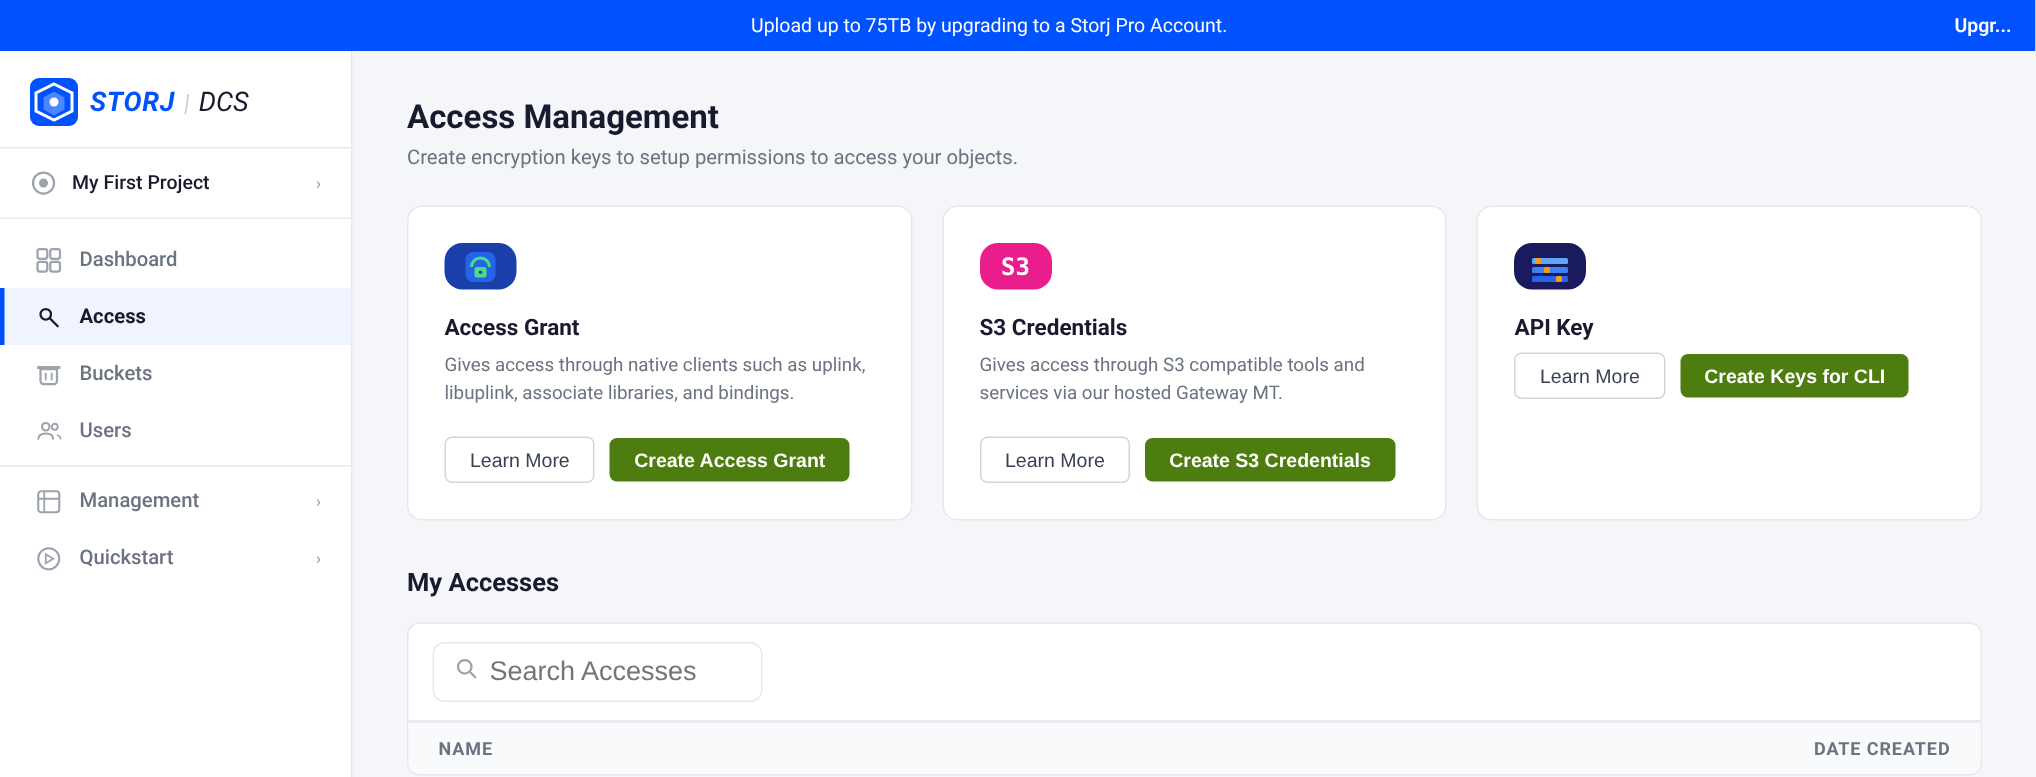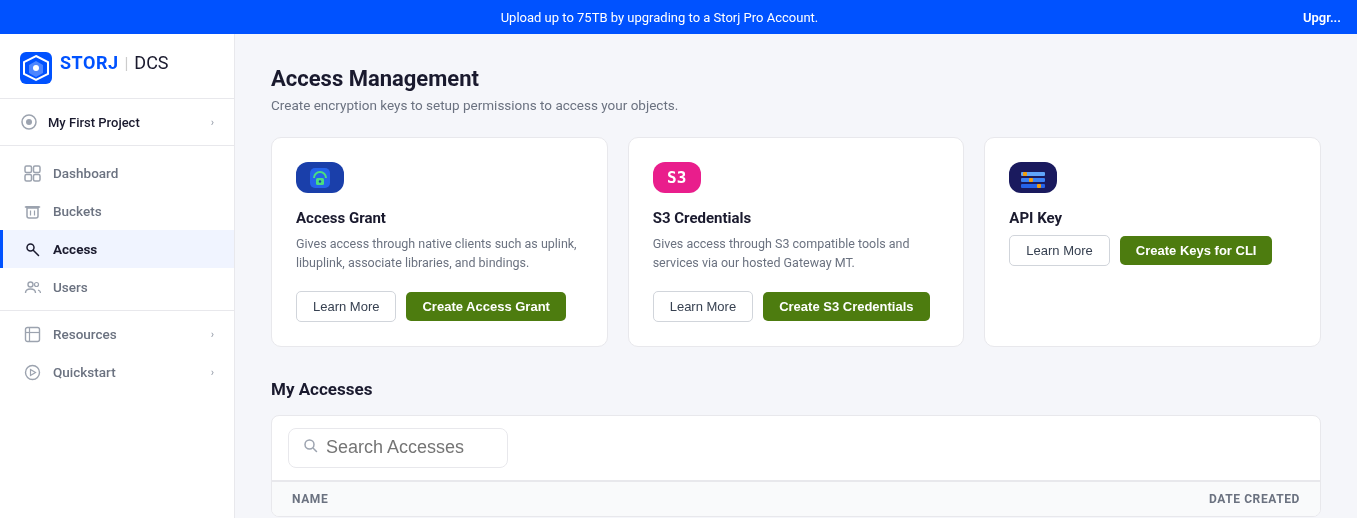--- a/index.html
+++ b/index.html
@@ -29,23 +29,25 @@
       background: #fff;
       border-right: 1px solid #e8e8ec;
       display: flex;
       flex-direction: column;
       flex-shrink: 0;
       overflow-y: auto;
     }
 
     .sidebar-logo {
       display: flex;
+      align-items: center;
       gap: 8px;
       padding: 18px 20px 14px;
       border-bottom: 1px solid #e8e8ec;
+      font-style: italic;
     }
     .logo-icon {
       width: 32px;
       height: 32px;
     }
     .logo-text {
       font-size: 18px;
       font-weight: 700;
       color: #0052ff;
       letter-spacing: 0.5px;
@@ -285,42 +287,42 @@
           <svg width="17" height="17" viewBox="0 0 17 17" fill="none">
               <rect x="1" y="1" width="6.5" height="6.5" rx="1.5" stroke="#9ca3af" stroke-width="1.5"></rect>
               <rect x="9.5" y="1" width="6.5" height="6.5" rx="1.5" stroke="#9ca3af" stroke-width="1.5"></rect>
               <rect x="1" y="9.5" width="6.5" height="6.5" rx="1.5" stroke="#9ca3af" stroke-width="1.5"></rect>
               <rect x="9.5" y="9.5" width="6.5" height="6.5" rx="1.5" stroke="#9ca3af" stroke-width="1.5"></rect>
             </svg>
         </span>
         <span>Dashboard</span>
       </div>
 
+      <div class="nav-item active">
+        <span class="nav-item-icon">
+          <svg width="17" height="17" viewBox="0 0 17 17" fill="none">
+              <circle cx="6.5" cy="6.5" r="3.5" stroke="#1a1a2e" stroke-width="1.5"></circle>
+              <path d="M9.5 9.5l5 5" stroke="#1a1a2e" stroke-width="1.5" stroke-linecap="round"></path>
+            </svg>
+        </span>
+        <span>Access</span>
+      </div>
+
       <div class="nav-item">
         <span class="nav-item-icon">
           <svg width="17" height="17" viewBox="0 0 17 17" fill="none">
               <path d="M3 5h11v8a2 2 0 01-2 2H5a2 2 0 01-2-2V5z" stroke="#9ca3af" stroke-width="1.5"></path>
               <path d="M1.5 3.5h14a.5.5 0 010 1h-14a.5.5 0 010-1z" stroke="#9ca3af" stroke-width="1"></path>
               <line x1="6.5" y1="7.5" x2="6.5" y2="12.5" stroke="#9ca3af" stroke-width="1.2"></line>
               <line x1="10.5" y1="7.5" x2="10.5" y2="12.5" stroke="#9ca3af" stroke-width="1.2"></line>
             </svg>
         </span>
         <span>Buckets</span>
       </div>
 
-      <div class="nav-item active">
-        <span class="nav-item-icon">
-          <svg width="17" height="17" viewBox="0 0 17 17" fill="none">
-              <circle cx="6.5" cy="6.5" r="3.5" stroke="#1a1a2e" stroke-width="1.5"></circle>
-              <path d="M9.5 9.5l5 5" stroke="#1a1a2e" stroke-width="1.5" stroke-linecap="round"></path>
-            </svg>
-        </span>
-        <span>Access</span>
-      </div>
-
       <div class="nav-item">
         <span class="nav-item-icon">
           <svg width="17" height="17" viewBox="0 0 17 17" fill="none">
               <circle cx="6.5" cy="5.5" r="2.5" stroke="#9ca3af" stroke-width="1.4"></circle>
               <path d="M1.5 14c0-2.761 2.239-4 5-4s5 1.239 5 4" stroke="#9ca3af" stroke-width="1.4"></path>
               <circle cx="12.5" cy="5.5" r="2" stroke="#9ca3af" stroke-width="1.2"></circle>
               <path d="M14 11c1.5.5 2.5 1.5 2.5 3" stroke="#9ca3af" stroke-width="1.2"></path>
             </svg>
         </span>
         <span>Users</span>
@@ -330,21 +332,21 @@
 
       <div class="nav-item" style="justify-content:space-between">
         <div style="display:flex;align-items:center;gap:12px">
           <span class="nav-item-icon">
             <svg width="17" height="17" viewBox="0 0 17 17" fill="none">
                 <rect x="1.5" y="1.5" width="14" height="14" rx="2" stroke="#9ca3af" stroke-width="1.4"></rect>
                 <line x1="5.5" y1="1.5" x2="5.5" y2="15.5" stroke="#9ca3af" stroke-width="1.2"></line>
                 <line x1="1.5" y1="6.5" x2="15.5" y2="6.5" stroke="#9ca3af" stroke-width="1.2"></line>
               </svg>
           </span>
-          <span>Resources</span>
+          <span>Management</span>
         </div>
         <span class="chevron">›</span>
       </div>
 
       <div class="nav-item" style="justify-content:space-between">
         <div style="display:flex;align-items:center;gap:12px">
           <span class="nav-item-icon">
             <svg width="17" height="17" viewBox="0 0 17 17" fill="none">
                 <circle cx="8.5" cy="8.5" r="7" stroke="#9ca3af" stroke-width="1.4"></circle>
                 <path d="M6.5 5.5l5 3-5 3V5.5z" stroke="#9ca3af" stroke-width="1.2" fill="none"></path>

